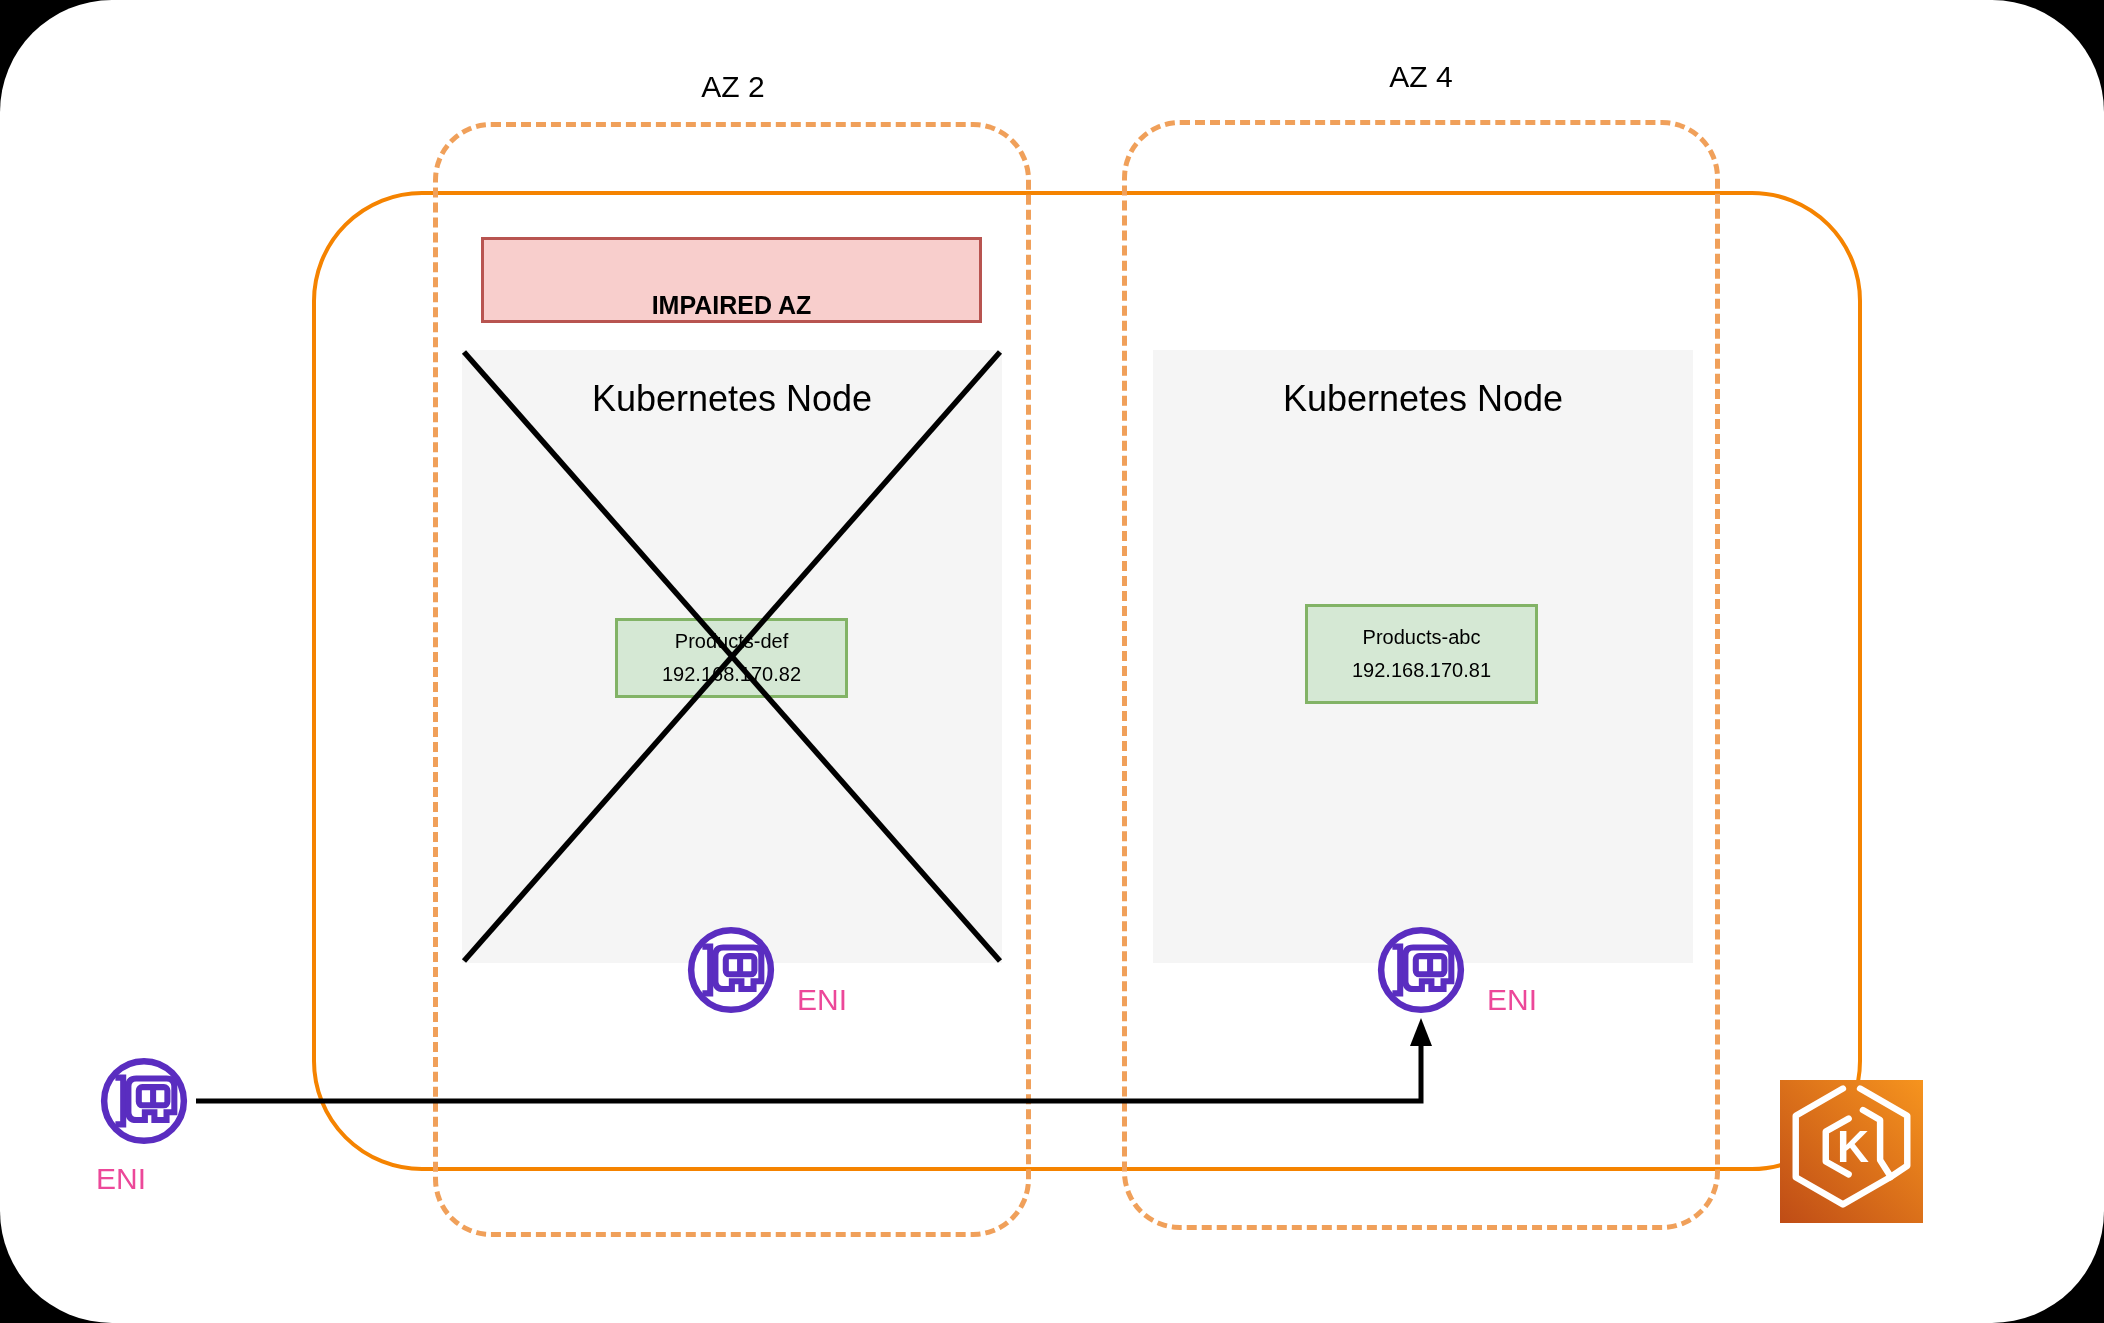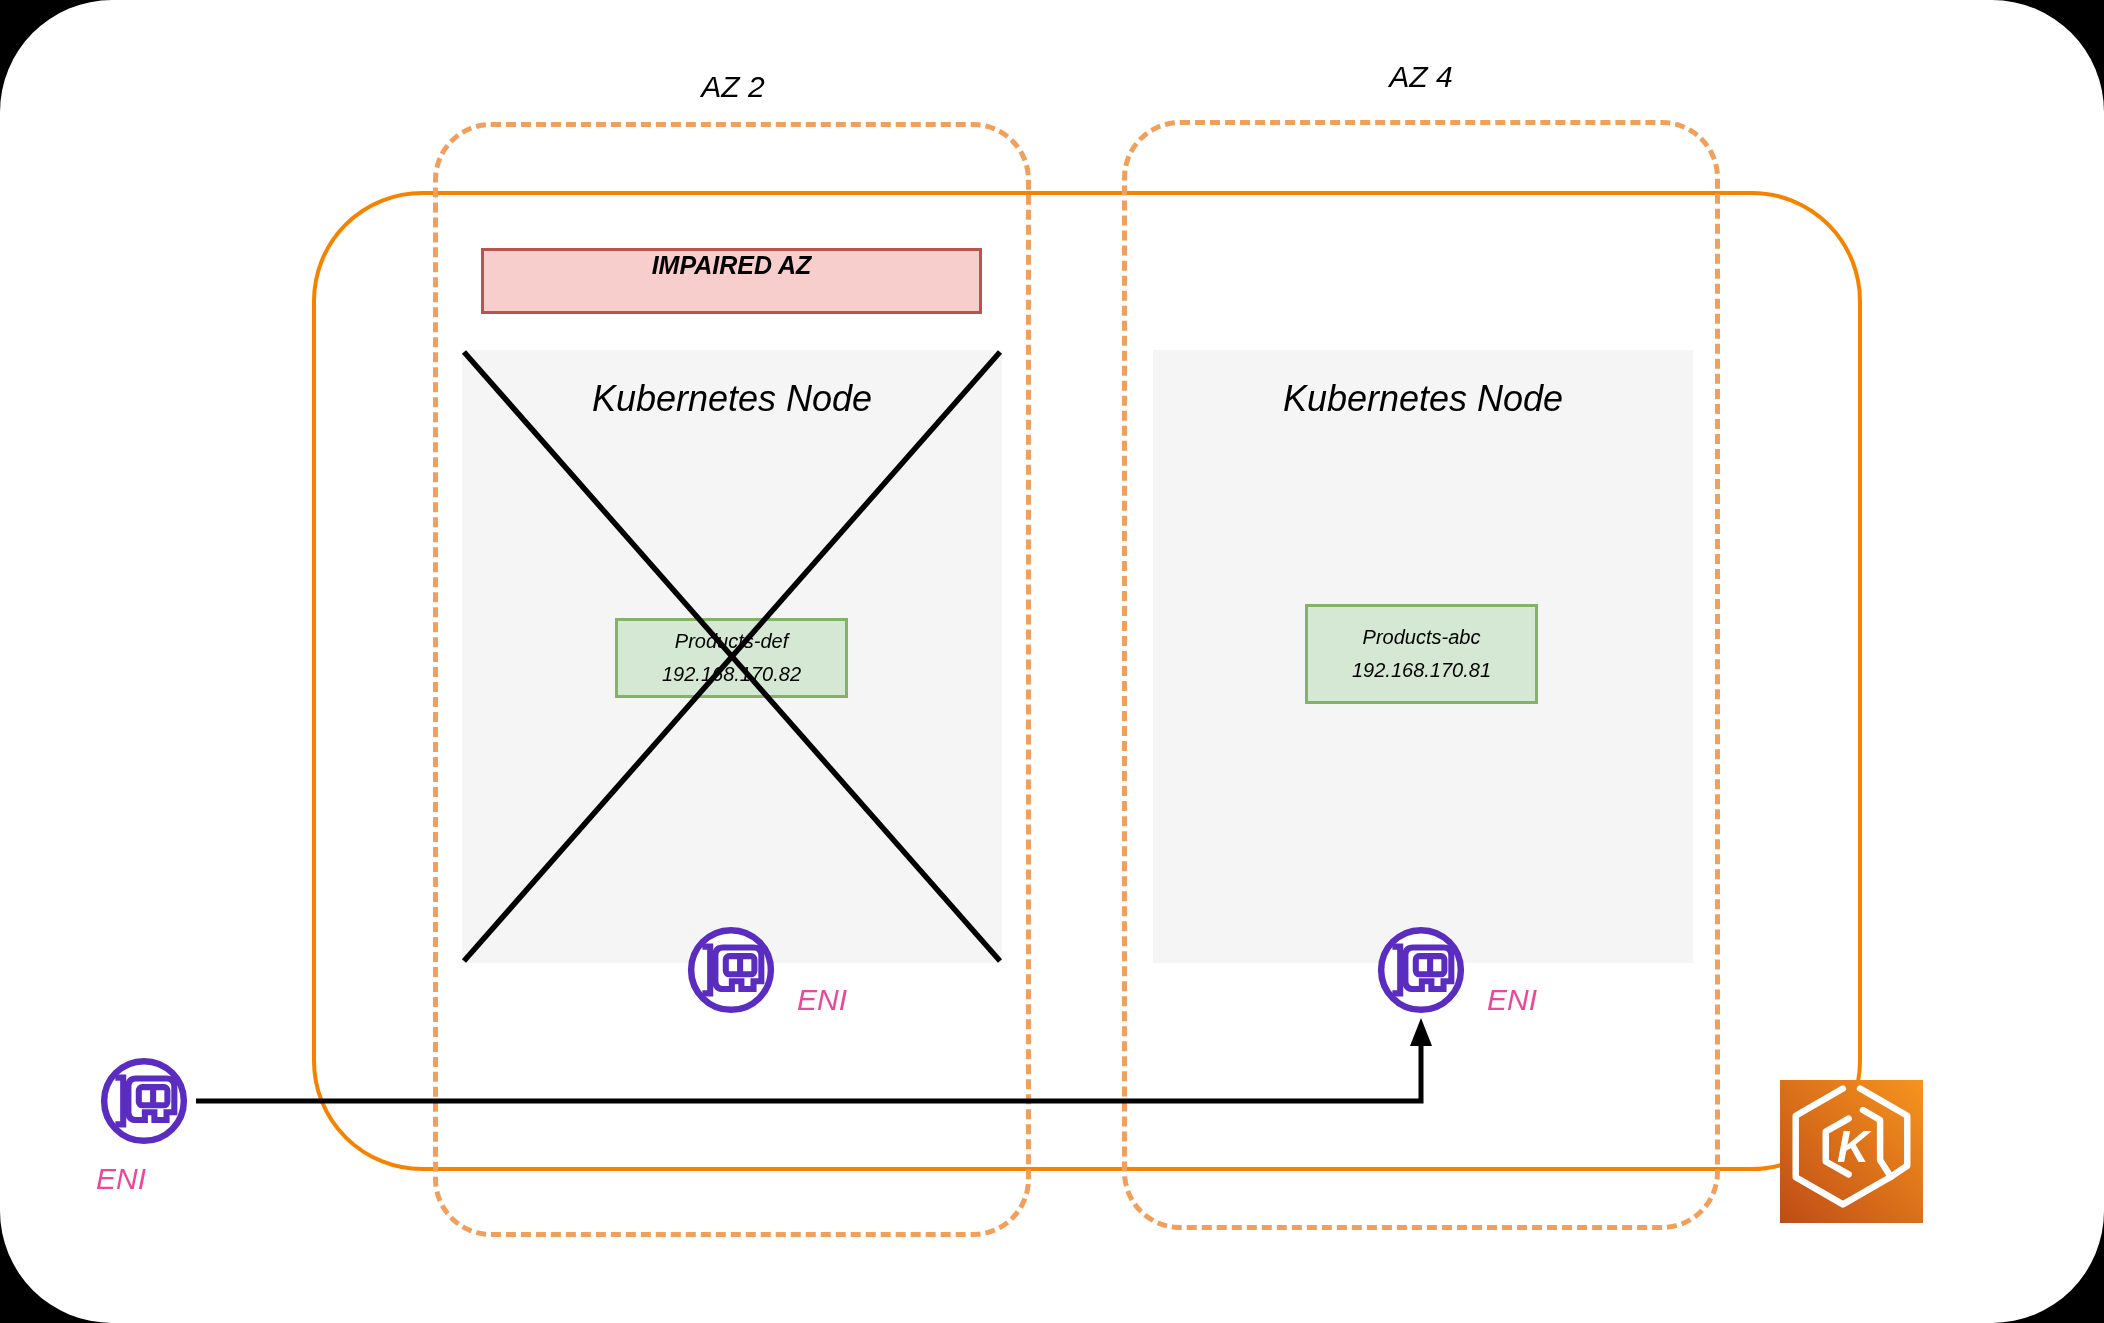--- a/index.html
+++ b/index.html
@@ -8,21 +8,20 @@
     width: 2104px;
     height: 1323px;
     background: #000;
     font-family: "Liberation Sans", sans-serif;
     overflow: hidden;
   }
   .stage {
     position: relative;
     width: 2104px;
     height: 1323px;
-    font-style: italic;
   }
   .canvas {
     position: absolute;
     left: 0; top: 0;
     width: 2104px; height: 1323px;
     background: var(--canvas_bg, #ffffff);
     border-radius: 112px;
   }
   
   .cluster-boundary {
@@ -47,27 +46,27 @@
     width: 220px;
     text-align: center;
     font-size: 30px;
     color: #000;
   }
   .az-label.az2 { left: 623px; top: 70px; }
   .az-label.az3 { left: 1311px; top: 60px; }
   
   .impaired-banner {
     position: absolute;
-    left: 481px; top: 248px;
-    width: 501px; height: 66px;
+    left: 481px; top: 237px;
+    width: 501px; height: 86px;
     background: var(--impaired_fill, #F8CECC);
     border: 3px solid var(--impaired_stroke, #B85450);
     box-sizing: border-box;
     display: flex;
-    align-items: flex-start;
+    align-items: flex-end;
     justify-content: center;
     font-weight: bold;
     font-size: 25px;
     color: #000;
   }
   
   .k8s-node {
     position: absolute;
     width: 540px; height: 613px;
     background: var(--node_gray, #F5F5F5);

